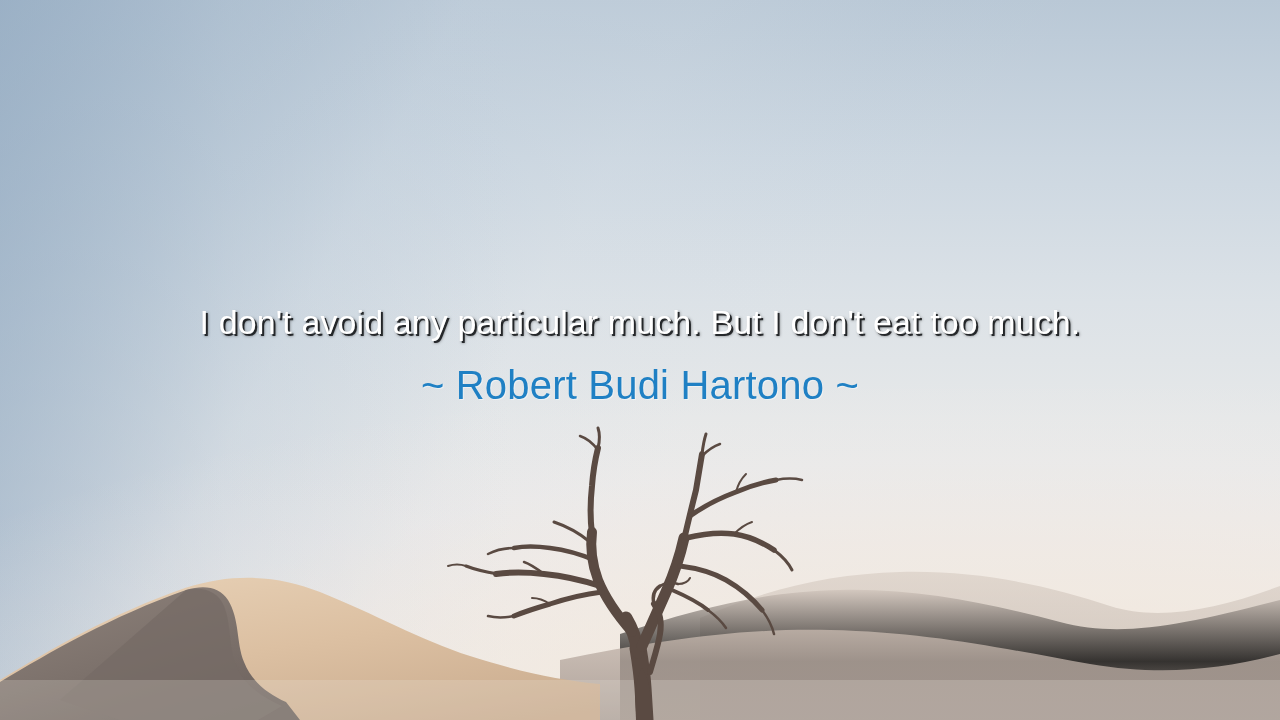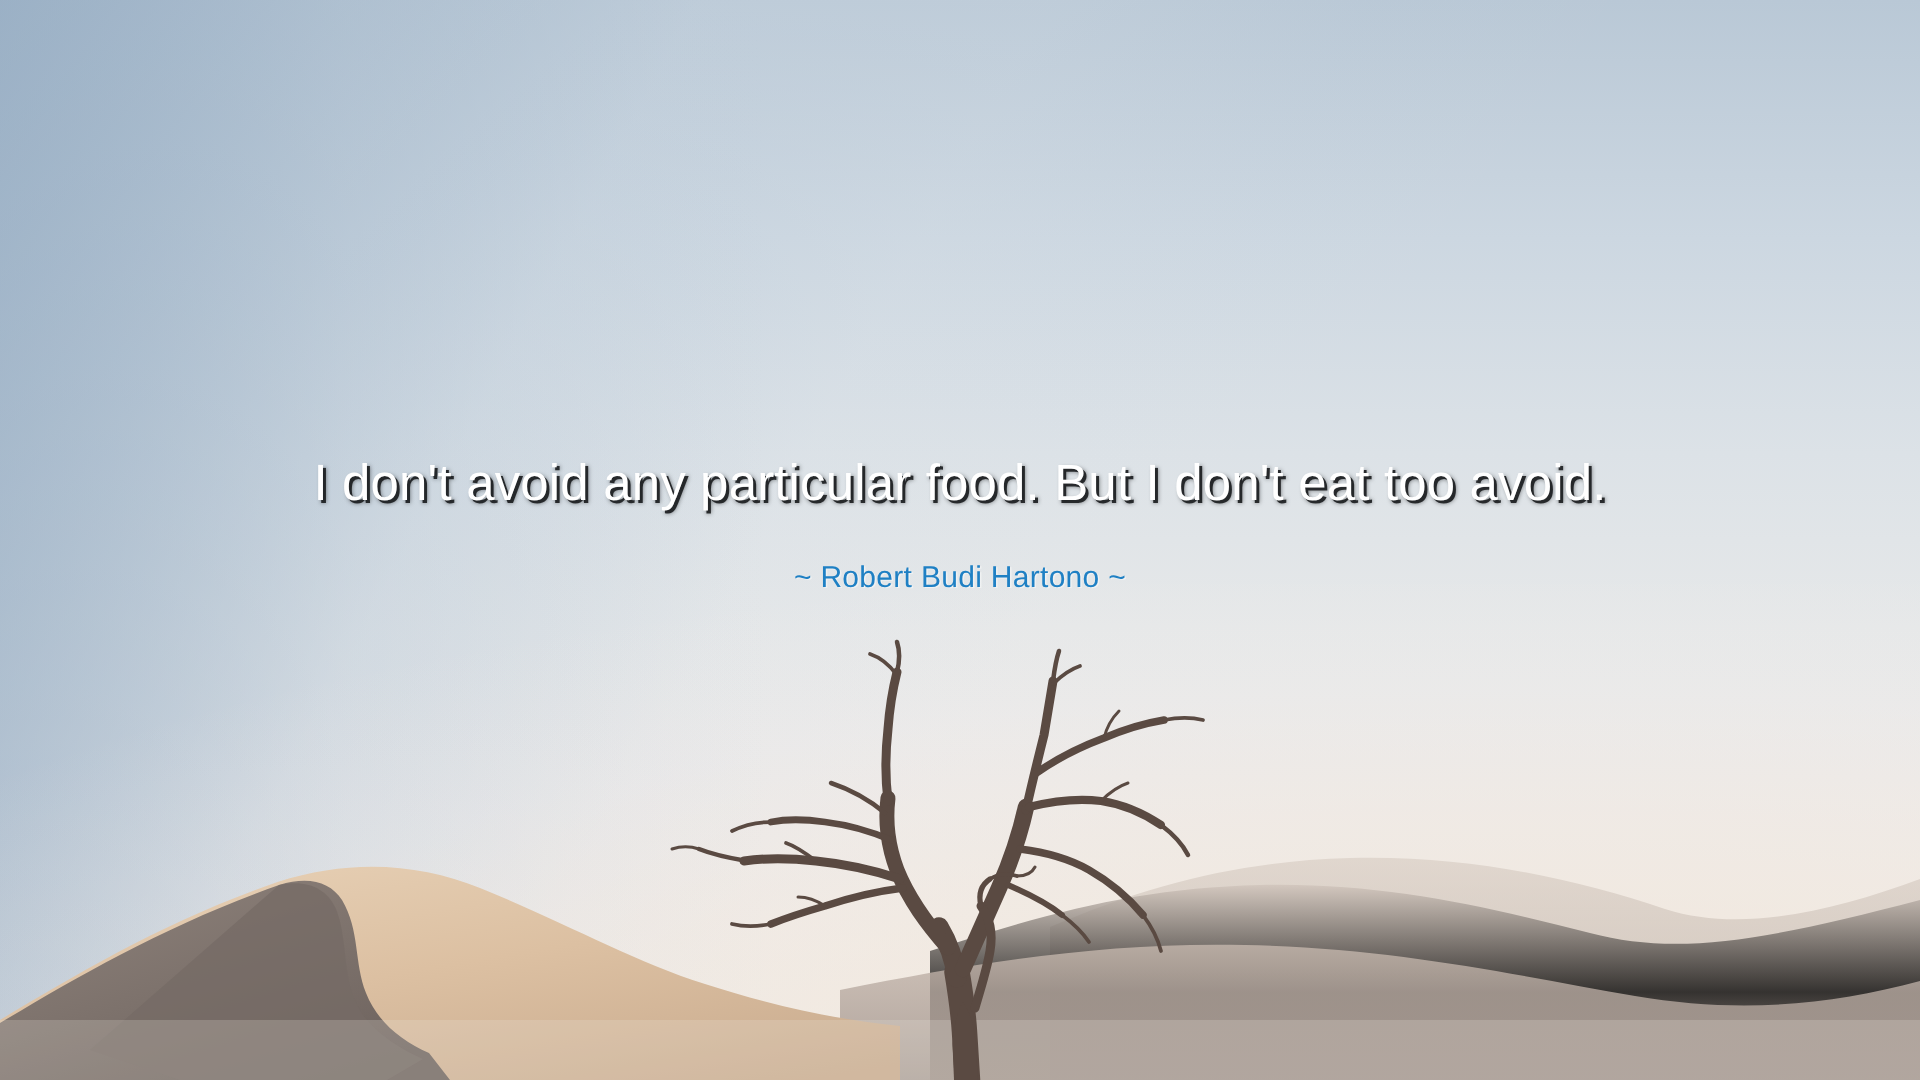--- a/index.html
+++ b/index.html
@@ -96,21 +96,21 @@
     letter-spacing: 0.1px;
     text-shadow:
       2px 2px 0 rgba(22,24,26,0.88),
       2px 2px 3px rgba(22,24,26,0.55);
     white-space: nowrap;
   }
   .quote-author {
     display: block;
     margin: 0;
     padding-top: 20px;
-    font-size: 20px;
+    font-size: 40px;
     line-height: 42px;
     font-weight: 400;
     color: #1f80c4;
     letter-spacing: 0.2px;
     text-shadow: 1px 1px 0 rgba(255,255,255,0.45);
     white-space: nowrap;
   }
 </style>
 </head>
 <body>
@@ -222,17 +222,17 @@
         <path d="M220 166 C226 162 232 162 238 164" stroke-width="2.5"></path>
         <path d="M238 164 C244 164 248 162 250 158" stroke-width="2"></path>
       </g>
 
       <path d="M196 300 L212 300 L210 272 C209 262 206 254 202 248
                C198 254 196 264 195 276 Z" fill="#5a4a42"></path>
     </svg>
   </div>
 
   <div class="quote-block">
-    <p class="quote-text">I don't avoid any particular food. But I don't eat too avoid.</p>
+    <p class="quote-text">I don't avoid any particular much. But I don't eat too much.</p>
     <p class="quote-author">~ Robert Budi Hartono ~</p>
   </div>
 
 </div>
 
 </body></html>

